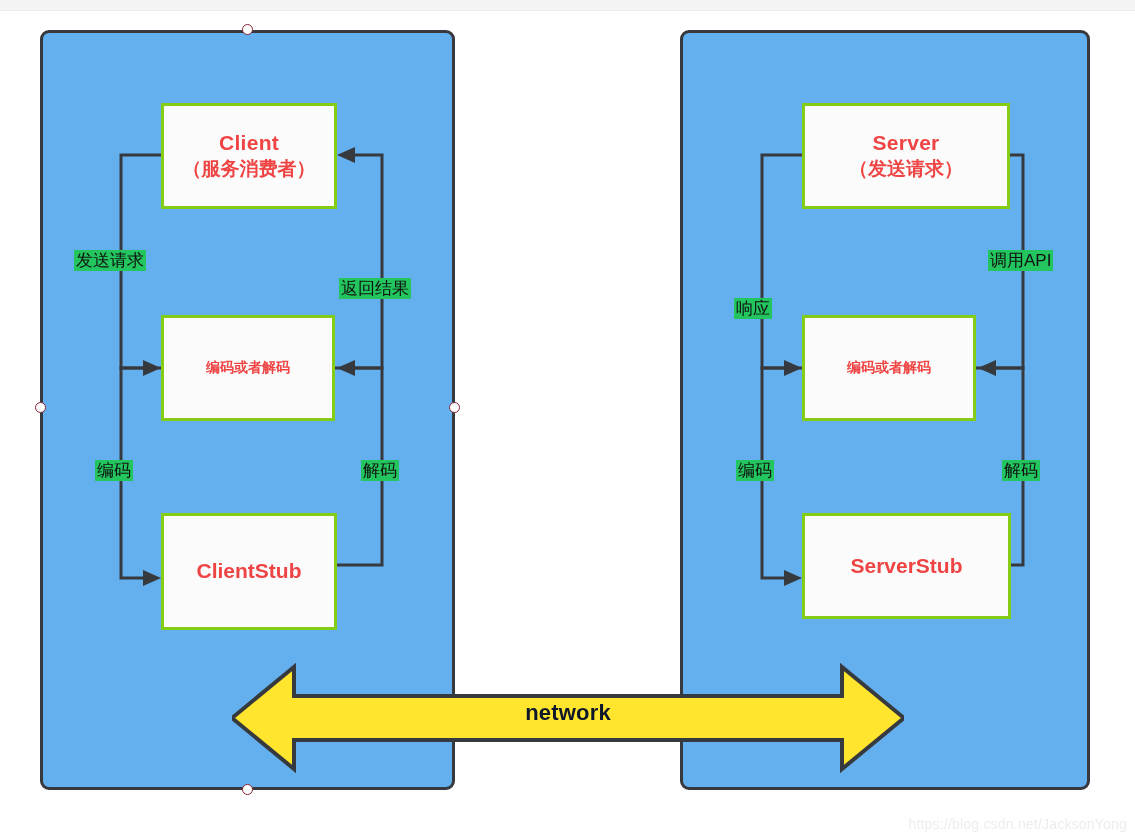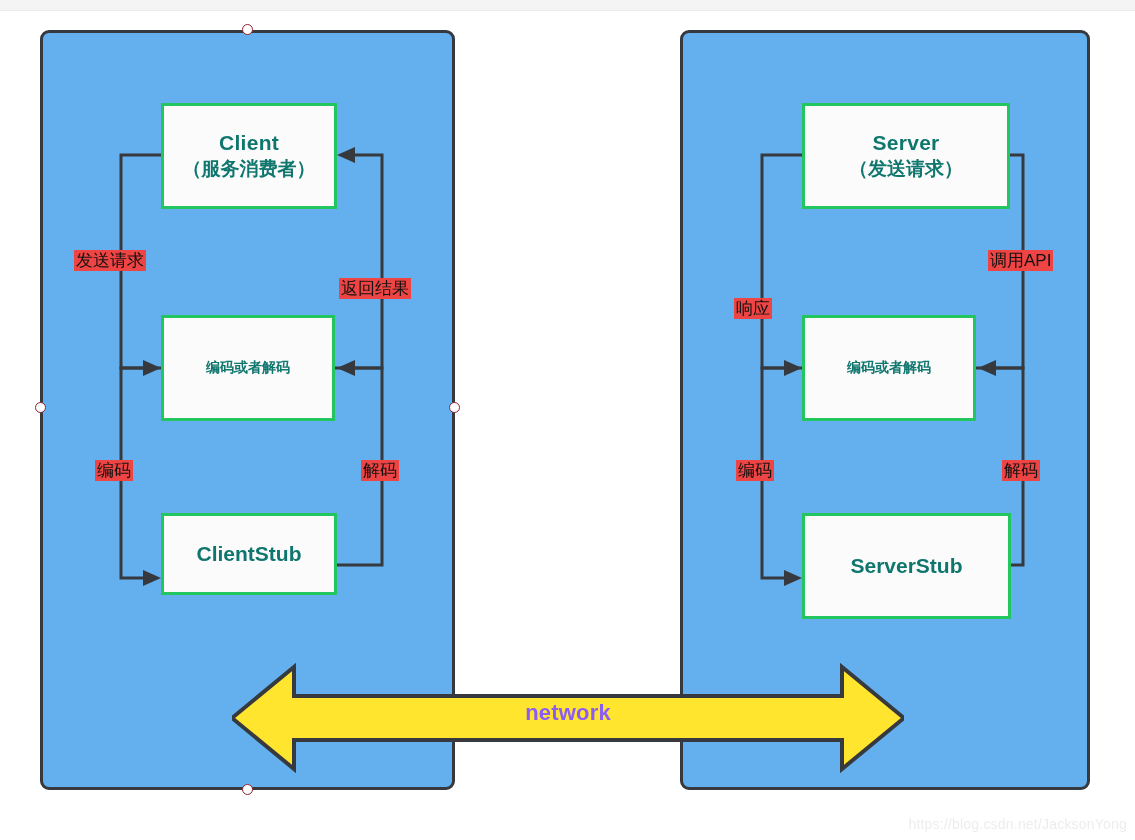--- a/index.html
+++ b/index.html
@@ -32,47 +32,47 @@
     border: 3px solid #36393d;
     border-radius: 9px;
     box-sizing: border-box;
   }
   #panel-client { left: 40px;  top: 30px; width: 415px; height: 760px; }
   #panel-server { left: 680px; top: 30px; width: 410px; height: 760px; }
 
   .node {
     position: absolute;
     background: #fbfbfb;
-    border: 3px solid #22c55e;
+    border: 3px solid #84cc16;
     box-sizing: border-box;
     display: flex;
     flex-direction: column;
     align-items: center;
     justify-content: center;
-    color: #0f766e;
+    color: #ef4444;
     font-weight: bold;
     text-align: center;
     line-height: 1.28;
     z-index: 6;
   }
   .node .t1 { font-size: 21px; letter-spacing: .3px; }
   .node .t2 { font-size: 19px; }
   .node .single { font-size: 21px; }
   .node .cjk { font-size: 14px; }
 
   #node-client     { left: 161px; top: 103px; width: 176px; height: 106px; }
   #node-client-cod { left: 161px; top: 315px; width: 174px; height: 106px; }
-  #node-clientstub { left: 161px; top: 513px; width: 176px; height: 82px; }
+  #node-clientstub { left: 161px; top: 513px; width: 176px; height: 117px; }
   #node-server     { left: 802px; top: 103px; width: 208px; height: 106px; }
   #node-server-cod { left: 802px; top: 315px; width: 174px; height: 106px; }
   #node-serverstub { left: 802px; top: 513px; width: 209px; height: 106px; }
 
   .edge-label {
     position: absolute;
-    background: #ef4444;
+    background: #22c55e;
     color: #111111;
     font-size: 17px;
     line-height: 1.12;
     padding: 1px 2px;
     white-space: nowrap;
     z-index: 8;
   }
   svg.wires {
     position: absolute;
     left: 0; top: 0;
@@ -89,21 +89,21 @@
     width: 672px; height: 110px;
     z-index: 4;
   }
   #net-label {
     position: absolute;
     left: 232px; top: 700px;
     width: 672px;
     text-align: center;
     font-size: 22px;
     font-weight: bold;
-    color: #8b5cf6;
+    color: #0f172a;
     z-index: 7;
     letter-spacing: .2px;
   }
   .handle {
     position: absolute;
     width: 11px; height: 11px;
     border-radius: 50%;
     background: #ffffff;
     border: 1.6px solid #8b2430;
     box-sizing: border-box;

